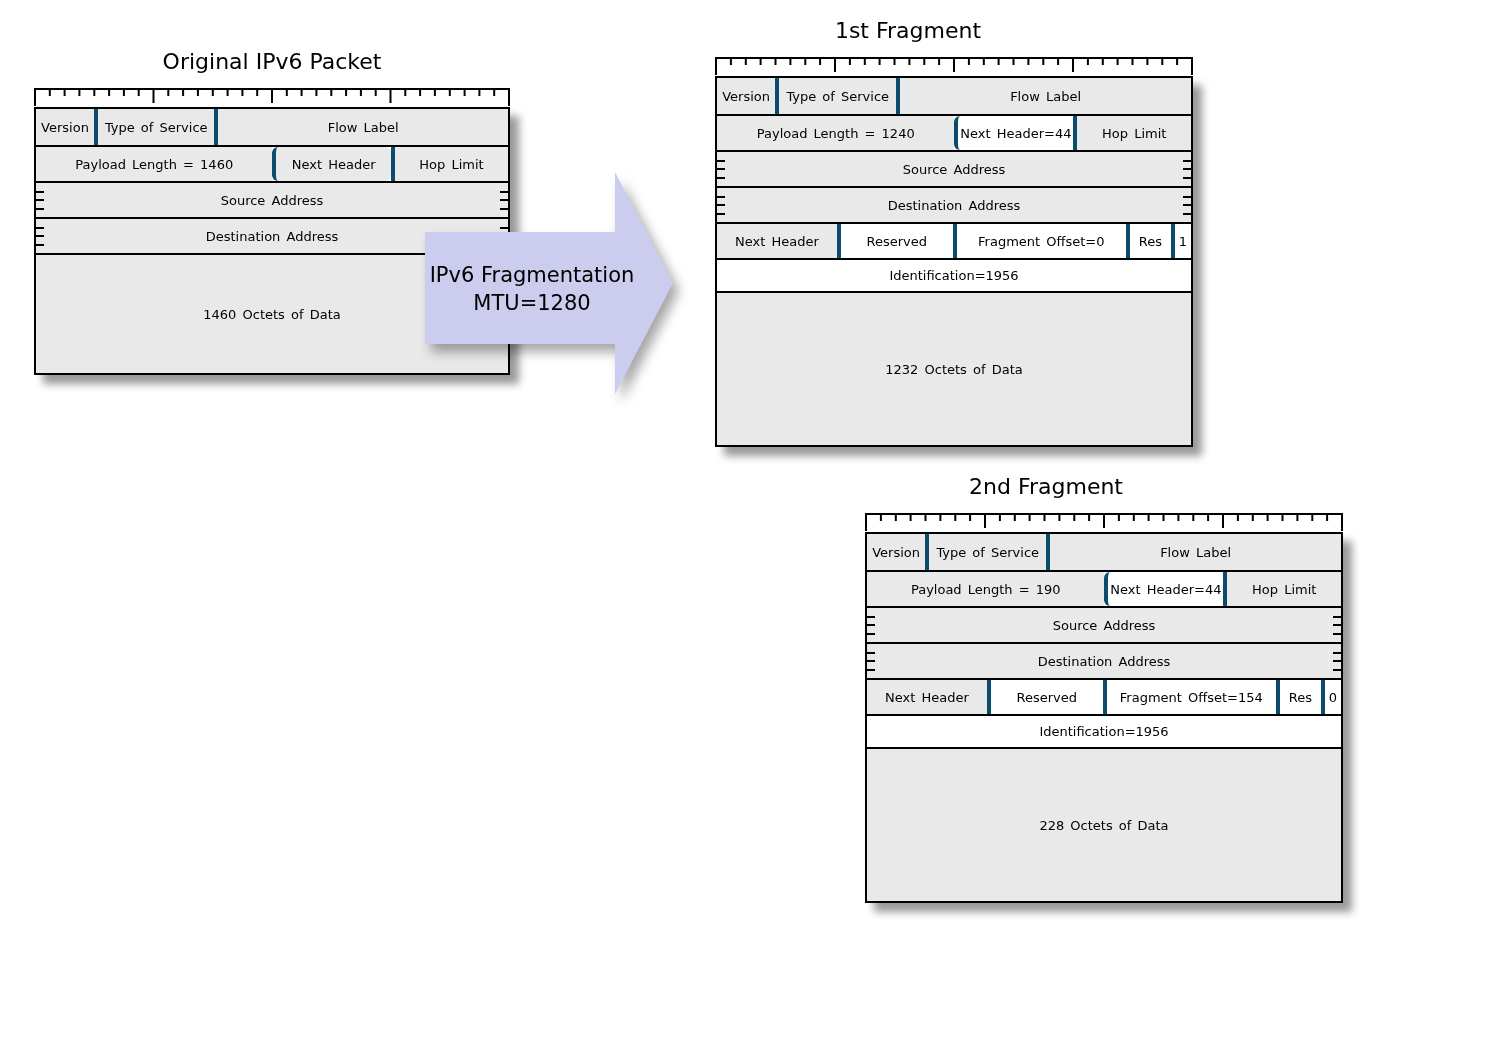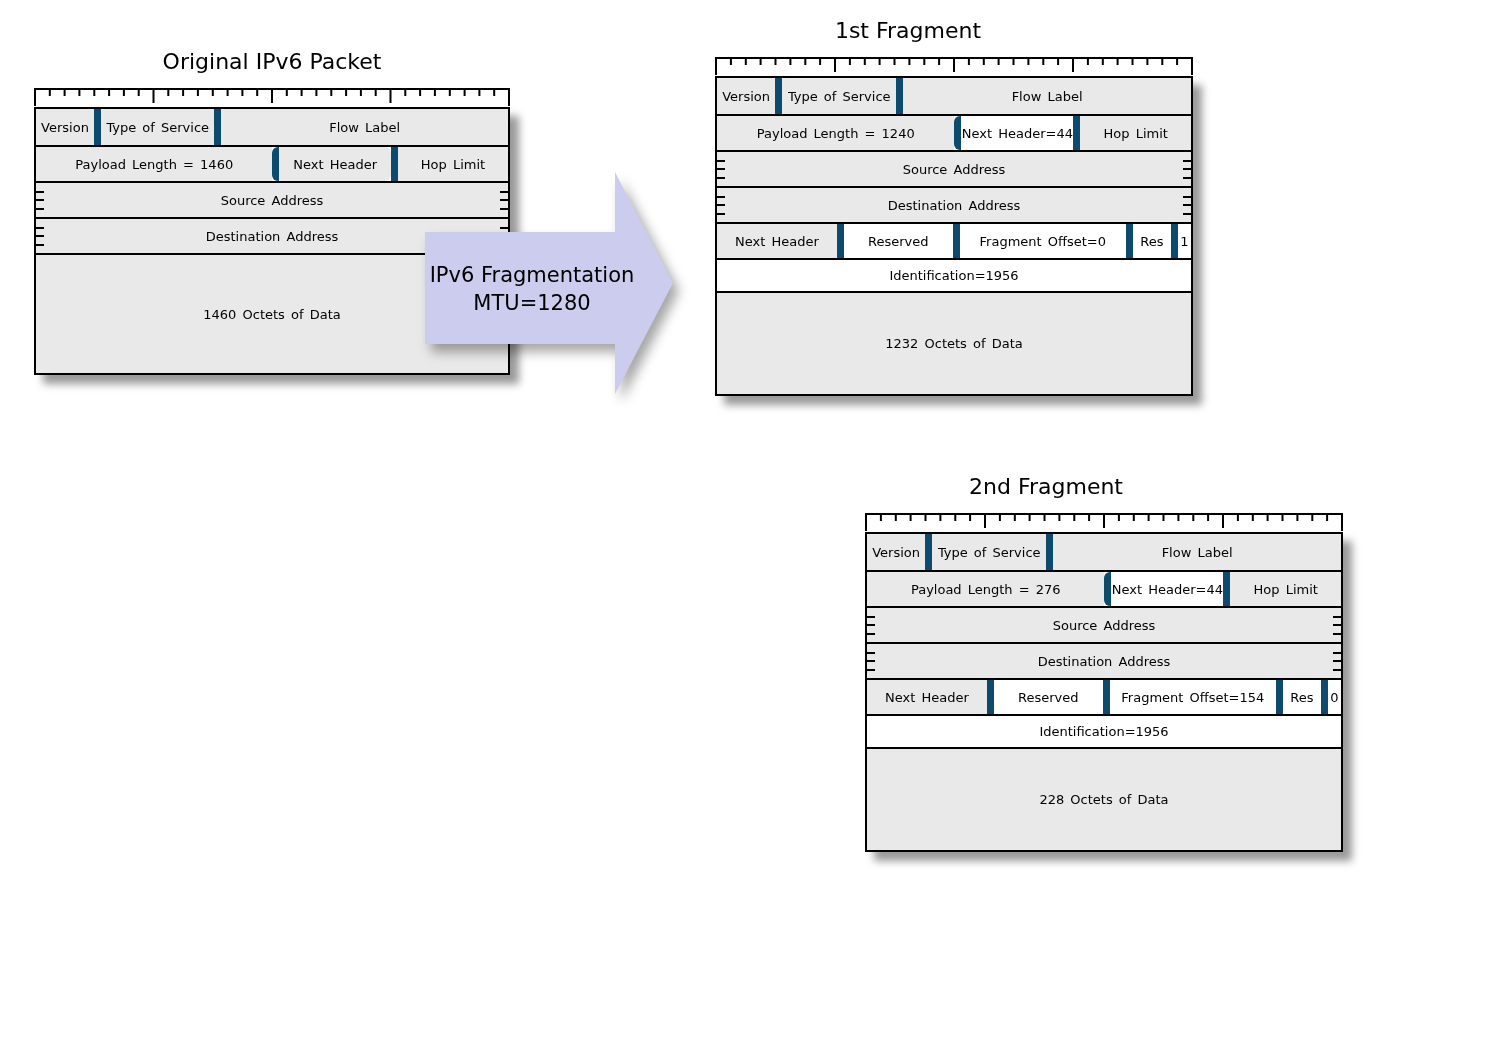--- a/index.html
+++ b/index.html
@@ -21,25 +21,25 @@
   #pkt2 .pkt-title { left: 181px; }
 
   .ruler { display: block; width: 100%; height: 19px; }
 
   .tbl { width: 100%; border: 2px solid #000; background: #fff;
          box-shadow: 9px 9px 8px rgba(0,0,0,0.40); }
   .row { display: flex; position: relative; height: 36px; }
   .row + .row { border-top: 2px solid #000; text-align: center; }
   .r-id   { height: 33px; }
   .r-data0 { height: 120px; }
-  .r-data  { height: 103px; }
+  .r-data  { height: 154px; }
 
   .cell { display: flex; align-items: center; justify-content: center;
           font-size: 13px; word-spacing: 2px; white-space: nowrap; overflow: hidden; }
-  .cell + .cell { border-left: 7px solid #0c4a6e; }
+  .cell + .cell { border-left: 4px solid #0c4a6e; }
   .bg-g { background: #e9e9e9; }
   .bg-w { background: #ffffff; }
 
   
   .c-ver  { width: 12.3%; }
   .c-tos  { width: 25.5%; }
   .c-flow { flex: 1; }
   .c-pl   { width: 50.1%; }
   .c-nh2  { width: 25.1%; border-radius: 6px; }
   .c-hl   { flex: 1; }
@@ -260,21 +260,21 @@
         <rect x="461.1" y="0" width="2" height="8" fill="#000"></rect>
         <rect x="476.0" y="0" width="2" height="18" fill="#000"></rect>
       </svg>
     <div class="tbl">
       <div class="row">
         <div class="cell bg-g c-ver">Version</div>
         <div class="cell bg-g c-tos">Type of Service</div>
         <div class="cell bg-g c-flow">Flow Label</div>
       </div>
       <div class="row">
-        <div class="cell bg-g c-pl">Payload Length = 276</div>
+        <div class="cell bg-g c-pl">Payload Length = 190</div>
         <div class="cell bg-w c-nh2">Next Header=44</div>
         <div class="cell bg-g c-hl">Hop Limit</div>
       </div>
       <div class="row r-addr">
         <div class="cell bg-g c-full">Source Address</div>
       <i class="tk l" style="top: calc(25% - 1px);"></i>
           <i class="tk r" style="top: calc(25% - 1px);"></i>
           <i class="tk l" style="top: calc(50% - 1px);"></i>
           <i class="tk r" style="top: calc(50% - 1px);"></i>
           <i class="tk l" style="top: calc(75% - 1px);"></i>

